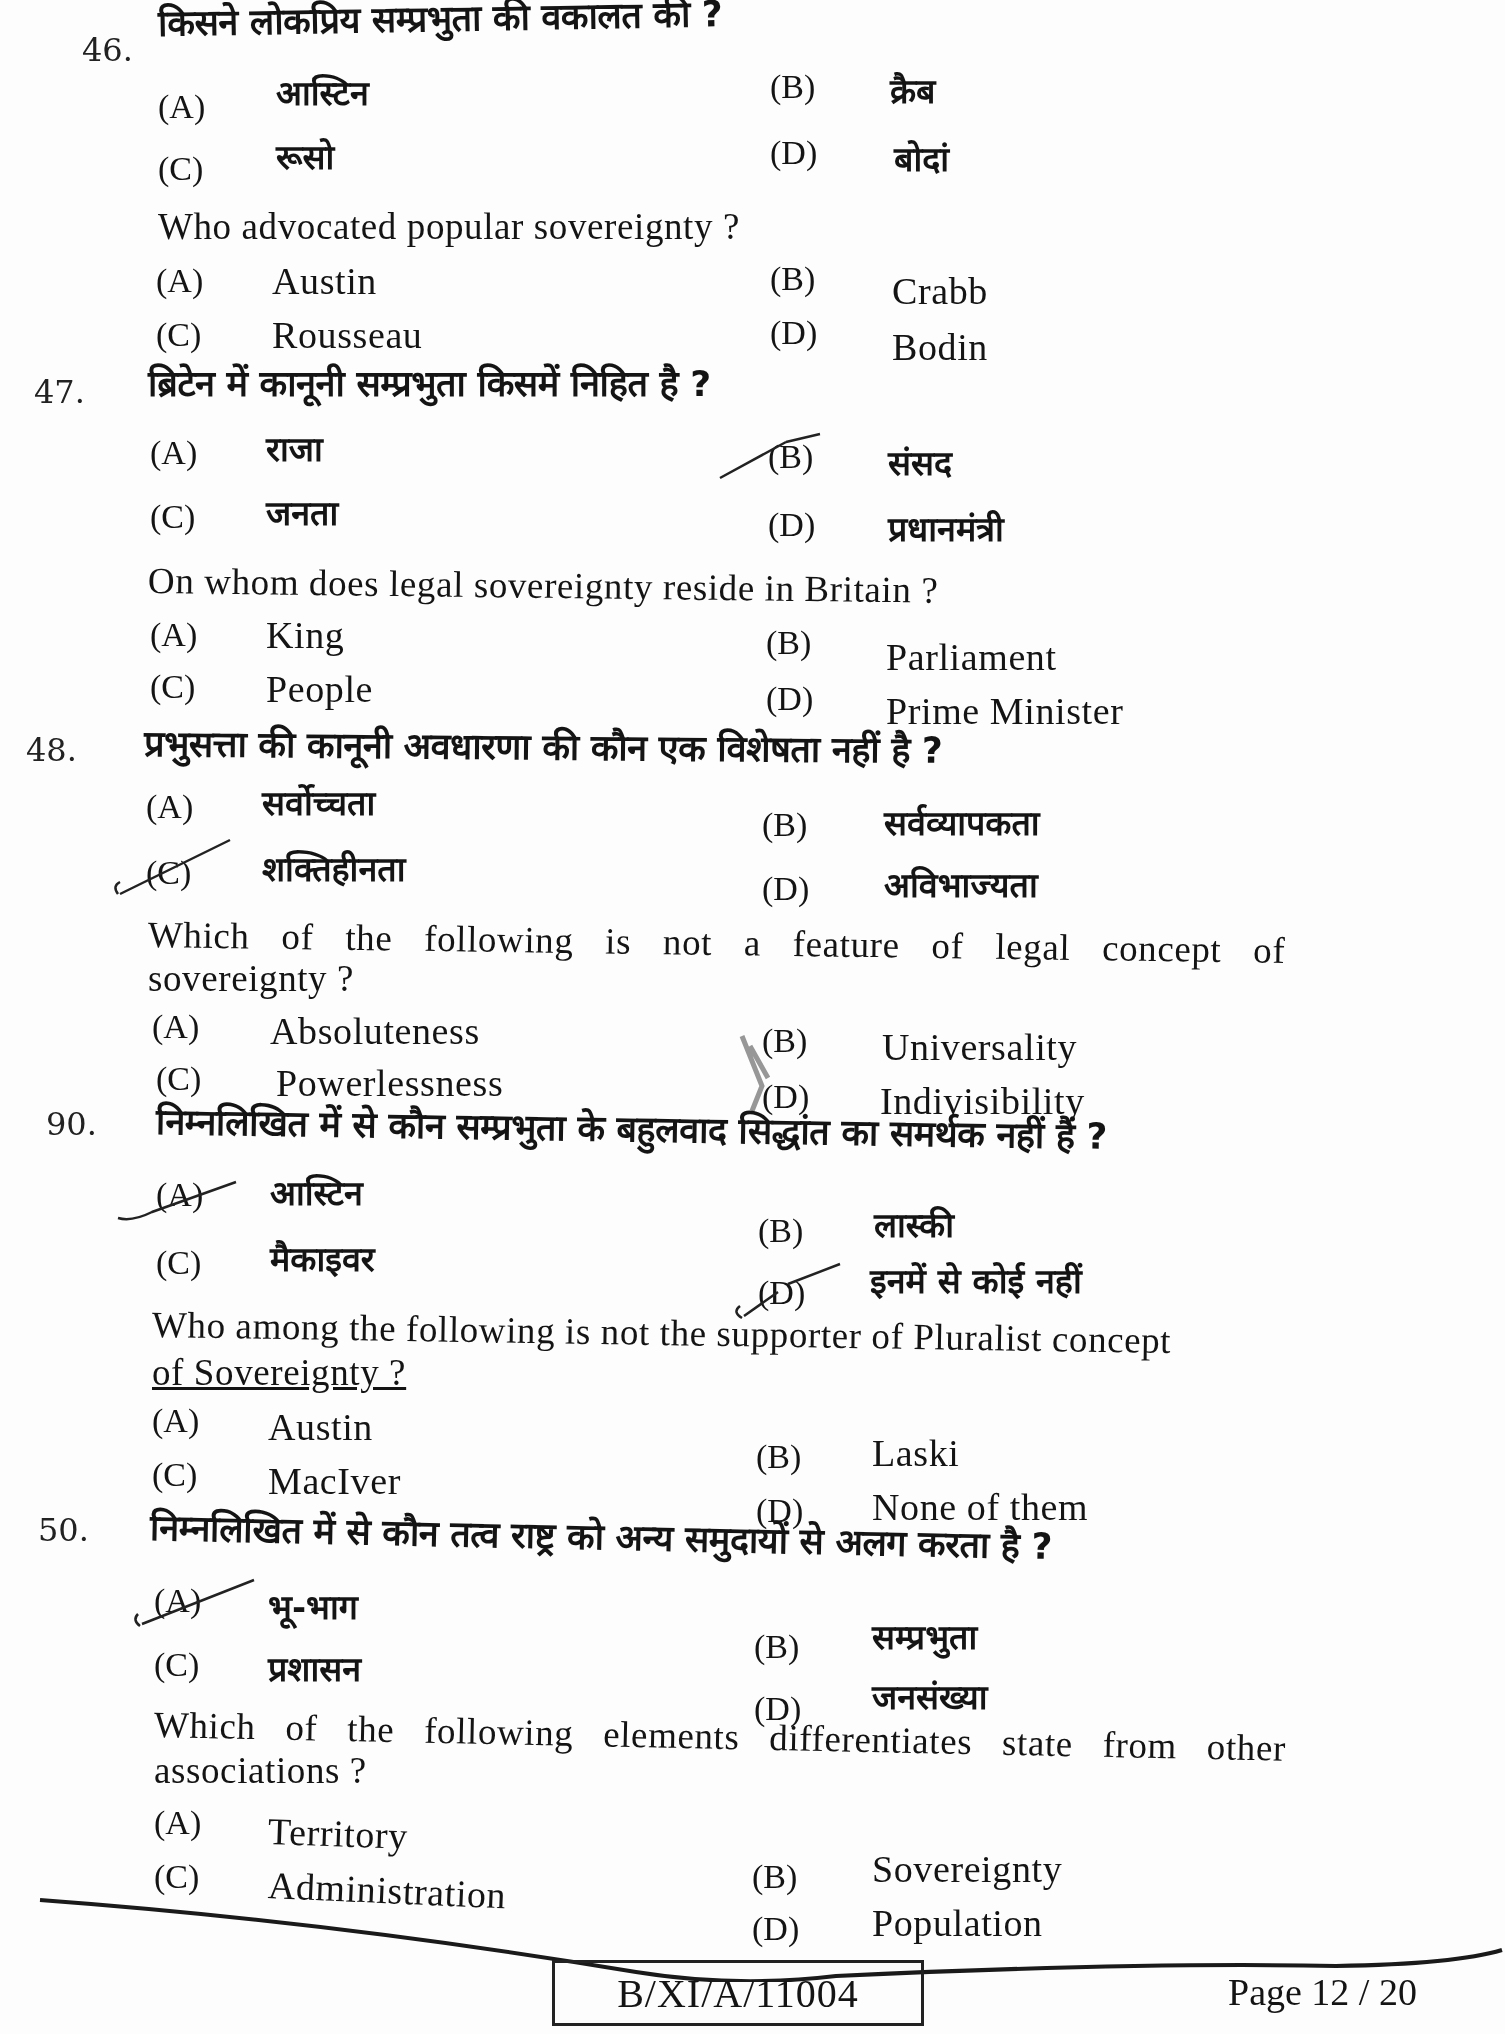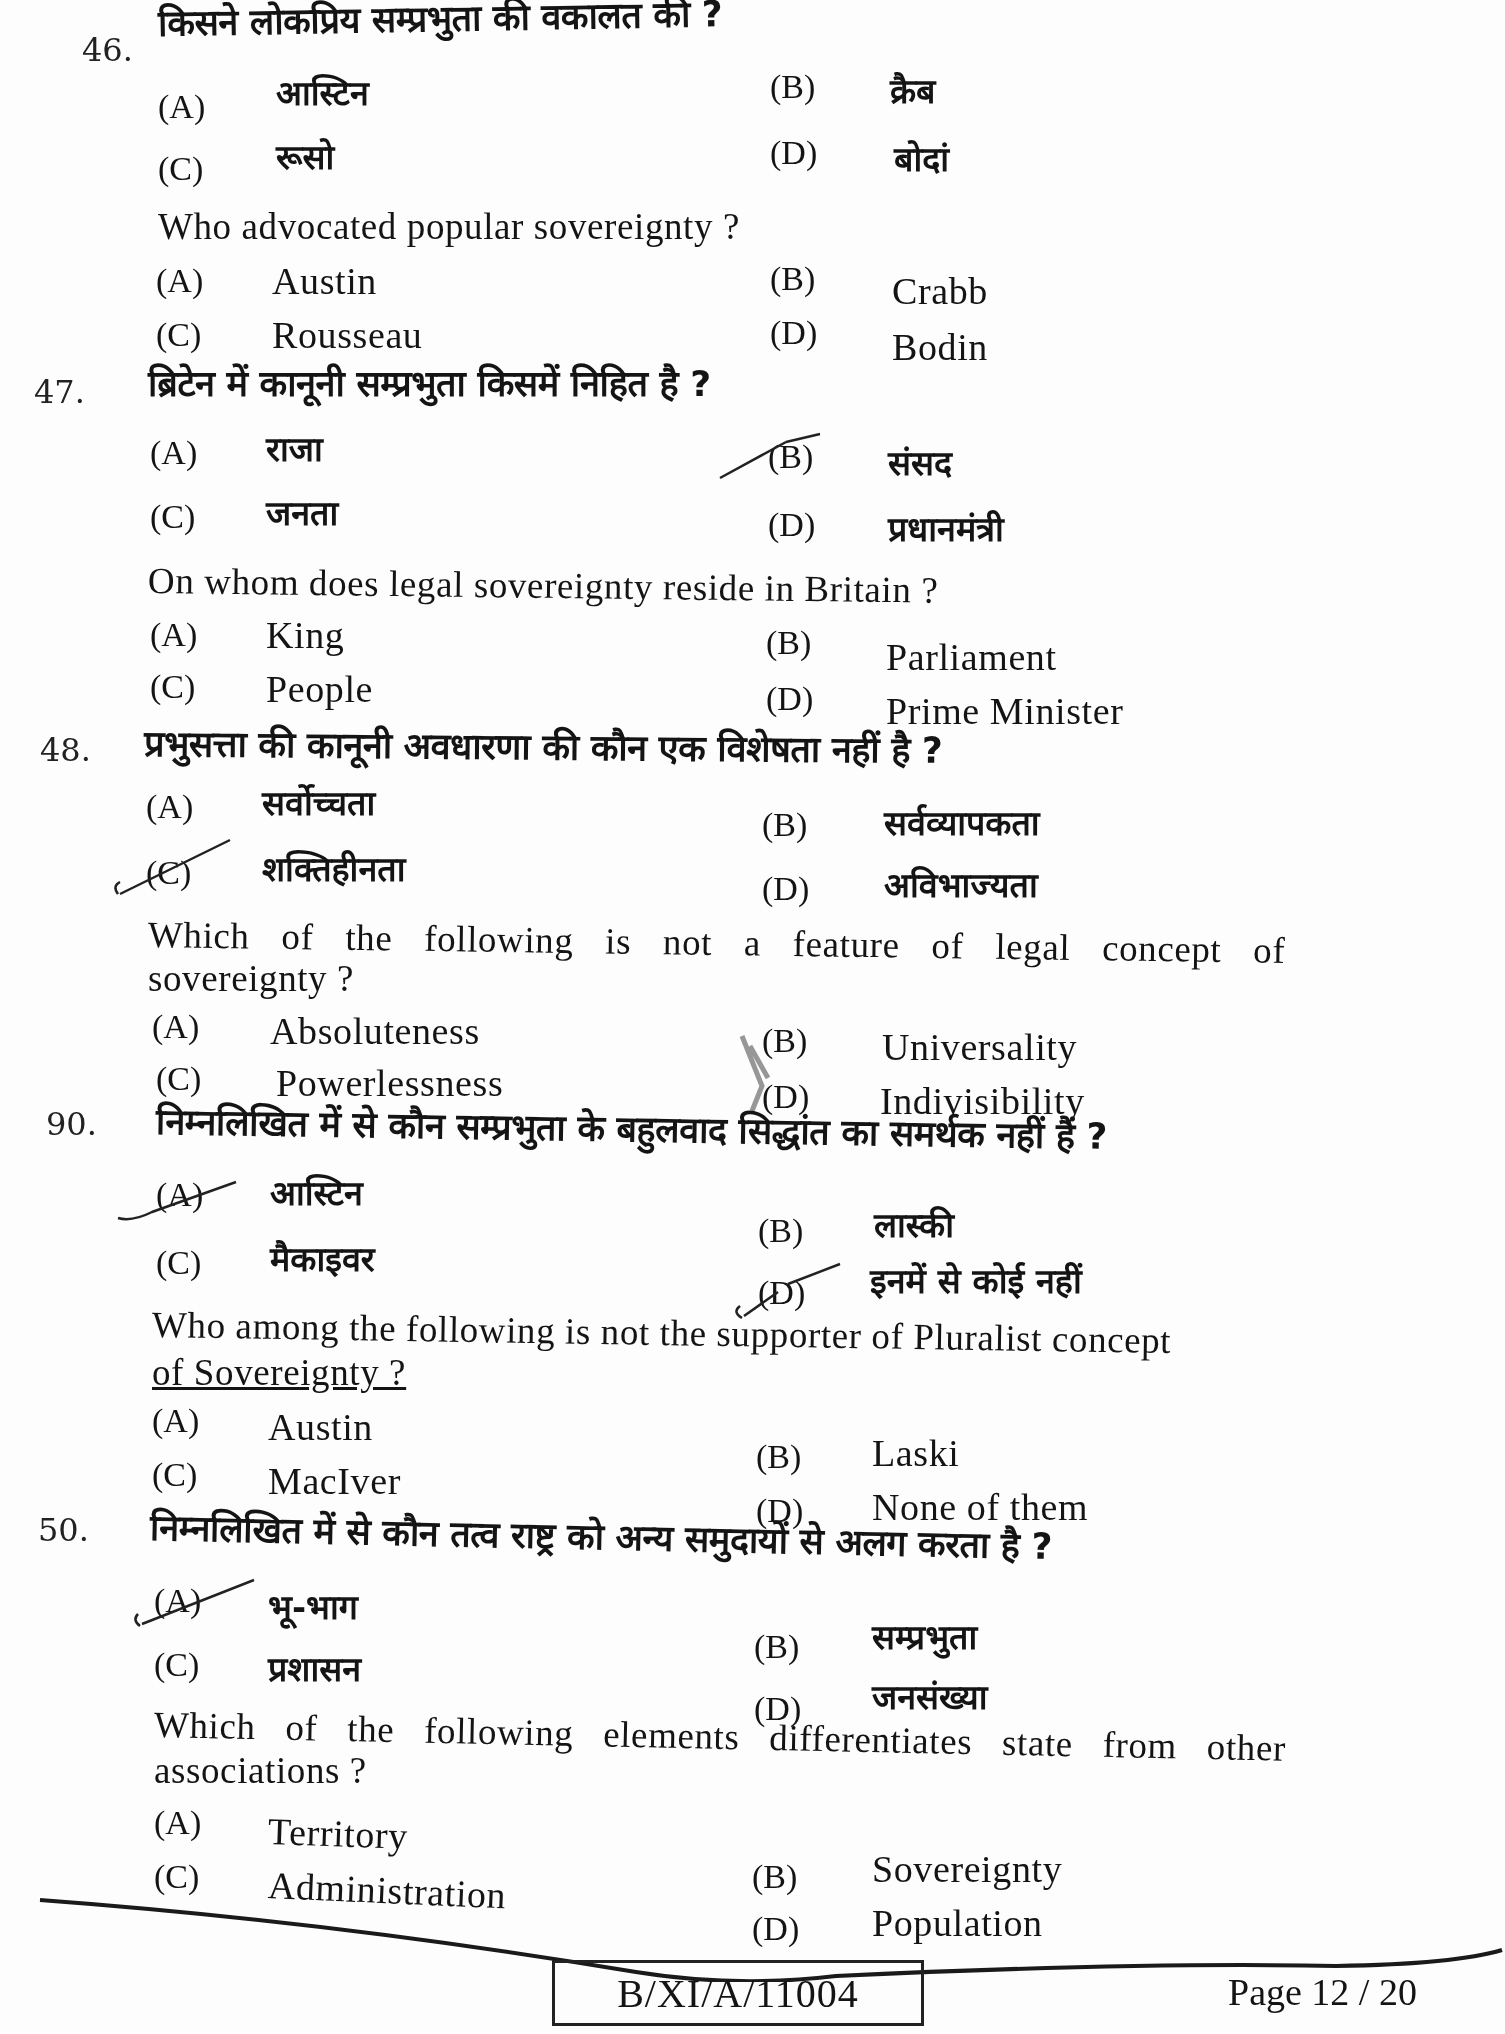--- a/index.html
+++ b/index.html
@@ -73,21 +73,21 @@
   <div class="t opt-en" style="left:266px;top:616px;">King</div>
   <div class="t lab" style="left:766px;top:626px;">(B)</div>
   <div class="t opt-en" style="left:886px;top:638px;">Parliament</div>
   <div class="t lab" style="left:150px;top:670px;">(C)</div>
   <div class="t opt-en" style="left:266px;top:670px;">People</div>
   <div class="t lab" style="left:766px;top:682px;">(D)</div>
   <div class="t opt-en" style="left:886px;top:692px;">Prime Minister</div>
 </div>
 
 <div>
-  <div class="t qn" style="left:40px;top:734px;">48.</div>
+  <div class="t qn" style="left:26px;top:734px;">48.</div>
   <div class="t hi" style="left:144px;top:726px;transform:rotate(0.5deg);transform-origin:left;">प्रभुसत्ता की कानूनी अवधारणा की कौन एक विशेषता नहीं है ?</div>
 
   <div class="t lab" style="left:146px;top:790px;">(A)</div>
   <div class="t opt-hi" style="left:262px;top:786px;">सर्वोच्चता</div>
   <div class="t lab" style="left:762px;top:808px;">(B)</div>
   <div class="t opt-hi" style="left:884px;top:806px;">सर्वव्यापकता</div>
   <div class="t lab" style="left:146px;top:856px;">(C)</div>
   <svg class="mark" style="left:110px;top:838px;" width="140" height="62">
     <path d="M8 56 Q2 48 10 44 M10 56 L120 2" stroke="#222" stroke-width="2.5" fill="none"></path>
   </svg>

